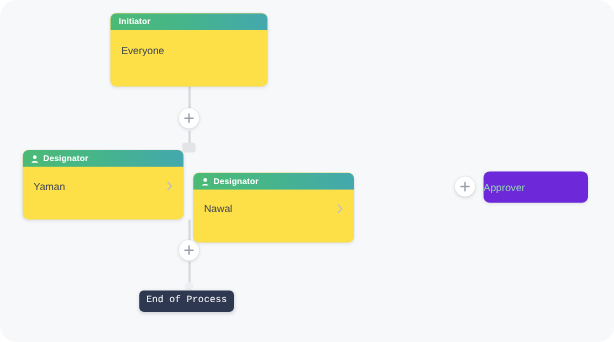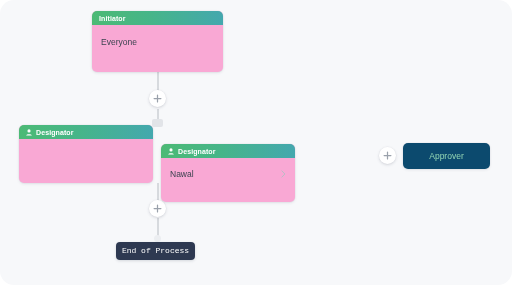--- a/index.html
+++ b/index.html
@@ -42,21 +42,21 @@
     box-shadow: 0 1px 3px rgba(40,50,70,0.17), 0 0 0 0.5px rgba(40,50,70,0.04);
     display: flex;
     align-items: center;
     justify-content: center;
   }
   .plus-btn svg { display: block; }
 
   
   .node {
     position: absolute;
-    background: #f9a8d4;
+    background: #fde047;
     border-radius: 5px;
     box-shadow: 0 1px 3px rgba(40,50,70,0.10), 0 0 0 0.5px rgba(40,50,70,0.05);
     overflow: hidden;
   }
   .node-header {
     height: 14px;
     background: linear-gradient(90deg, #4cba75 0%, #46b589 45%, #44a8ae 100%);
     display: flex;
     align-items: center;
     padding: 0 7px;
@@ -123,26 +123,25 @@
   }
   .select-pill .sel-chev { display: inline-flex; color: #b9bec6; }
 
   
   .ghost-card {
     position: absolute;
     left: 403px;
     top: 143px;
     width: 87px;
     height: 26px;
-    background: #0c4a6e;
+    background: #6d28d9;
     border-radius: 5px;
     box-shadow: 0 1px 3px rgba(40,50,70,0.09), 0 0 0 0.5px rgba(40,50,70,0.05);
     display: flex;
     align-items: center;
-    justify-content: center;
   }
   .ghost-card .ghost-label {
     color: #93d6b4;
     font-size: 8.5px;
     line-height: 1;
   }
 
   
   .end-pill {
     position: absolute;
@@ -209,20 +208,28 @@
   <div class="node designator" id="node-designator-1">
     <div class="node-header">
       <span class="hdr-icon">
         <svg width="6" height="7" viewBox="0 0 6 7">
           <circle cx="3" cy="1.9" r="1.55" fill="#ffffff"></circle>
           <path d="M0.2 6.6 C0.2 4.8 5.8 4.8 5.8 6.6 Z" fill="#ffffff"></path>
         </svg>
       </span>
       <span class="hdr-label">Designator</span>
     </div>
+    <div class="node-body">
+      <span class="body-text">Yaman</span>
+      <span class="chev">
+        <svg width="5" height="8" viewBox="0 0 5 8">
+          <path d="M0.9 0.9 L3.9 4 L0.9 7.1" fill="none" stroke="#b9bec6" stroke-width="1" stroke-linecap="round" stroke-linejoin="round"></path>
+        </svg>
+      </span>
+    </div>
   </div>
 
   <div class="node designator" id="node-designator-2">
     <div class="node-header">
       <span class="hdr-icon">
         <svg width="6" height="7" viewBox="0 0 6 7">
           <circle cx="3" cy="1.9" r="1.55" fill="#ffffff"></circle>
           <path d="M0.2 6.6 C0.2 4.8 5.8 4.8 5.8 6.6 Z" fill="#ffffff"></path>
         </svg>
       </span>

